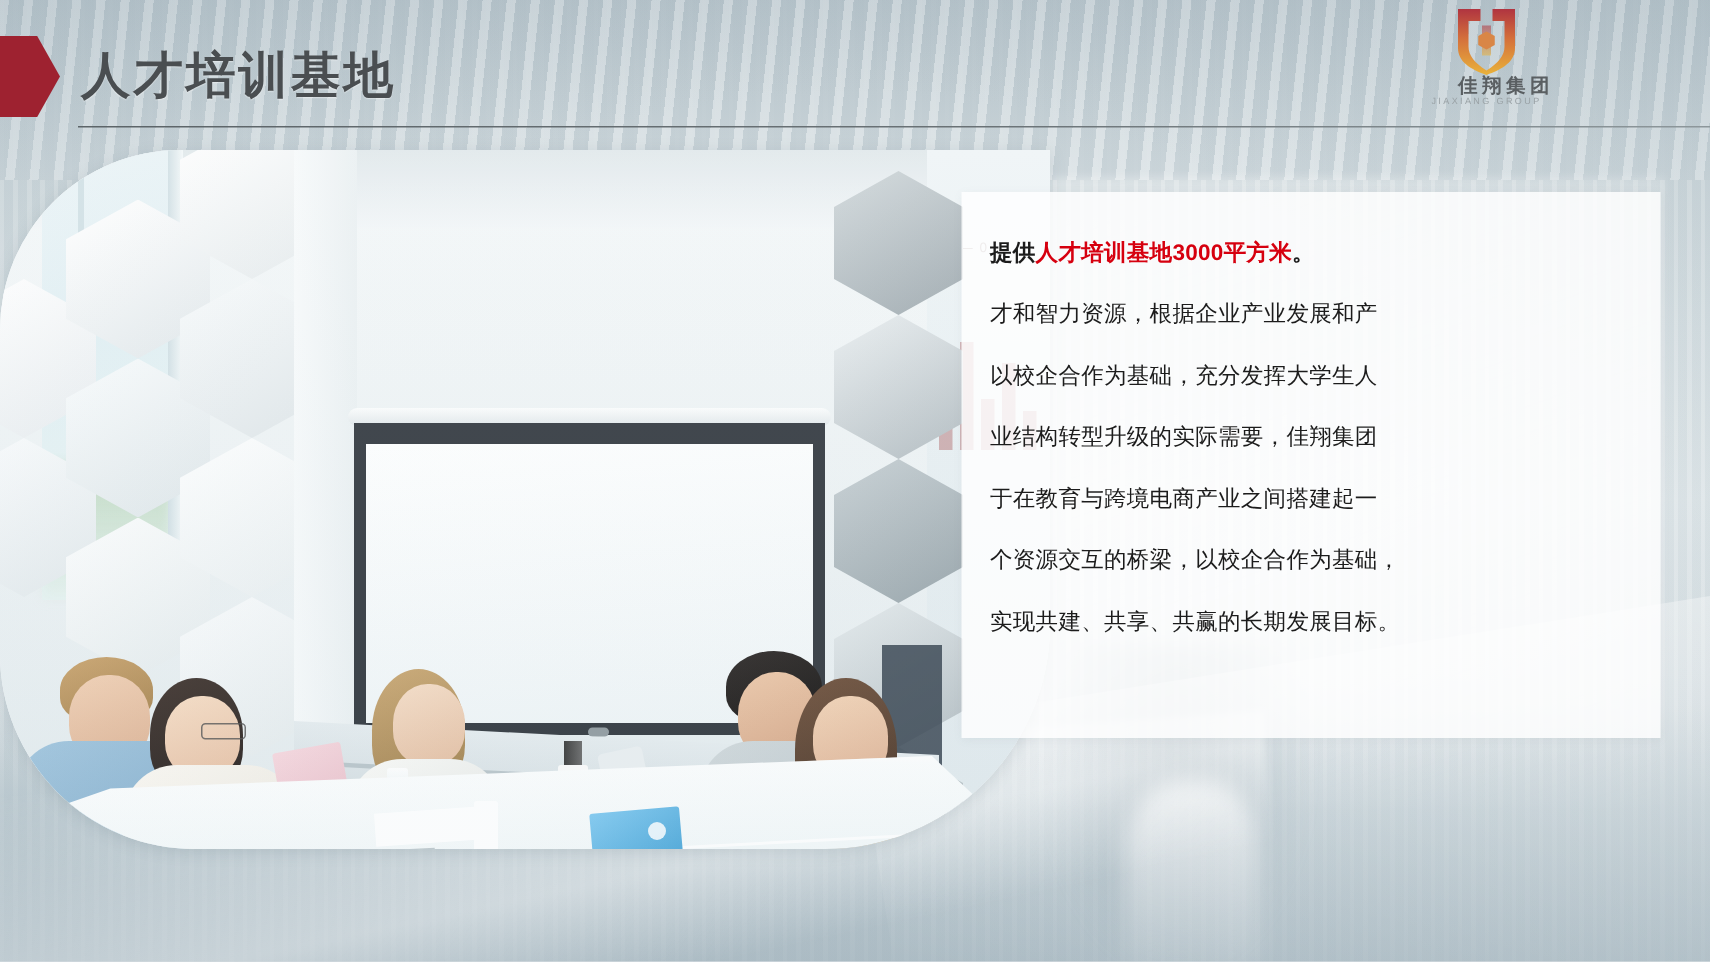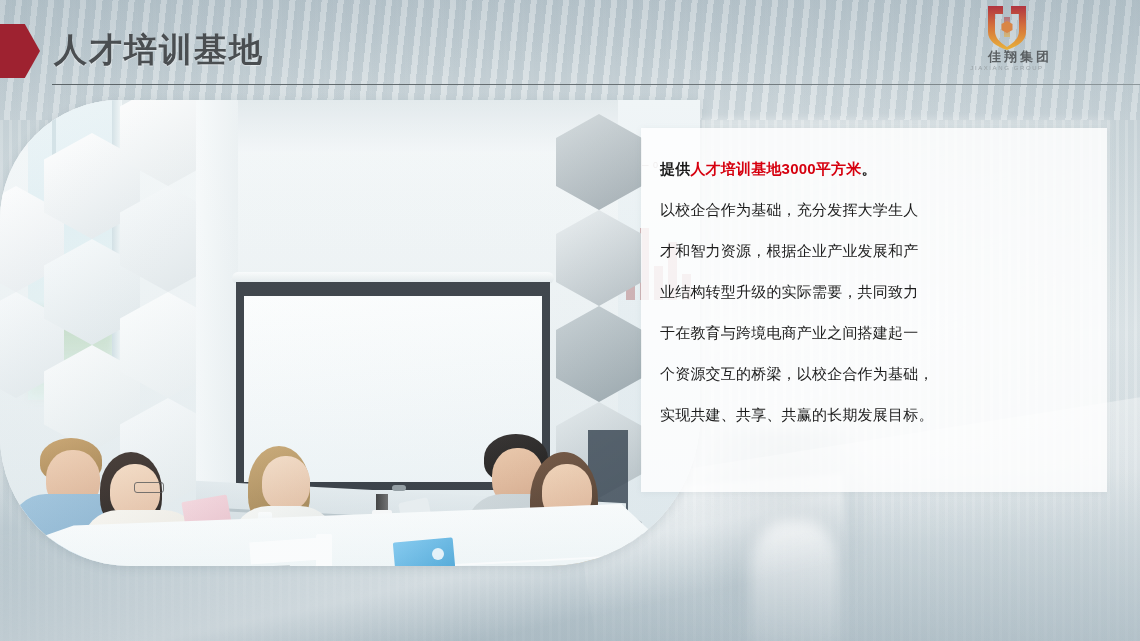--- a/index.html
+++ b/index.html
@@ -67,21 +67,21 @@
     position:absolute;left:-50px;top:505px;width:900px;height:180px;
     background:linear-gradient(172deg,rgba(255,255,255,.0) 0%,rgba(255,255,255,.45) 48%,rgba(255,255,255,0) 70%);
     transform:rotate(-4deg);filter:blur(2px);
   }
   .bg-vignette{
     position:absolute;inset:0;
     background:radial-gradient(ellipse at 50% 45%,rgba(255,255,255,0) 45%,rgba(150,170,180,.22) 100%);
   }
 
   
-  .header{position:absolute;left:0;top:0;width:1061px;height:96px;padding-left:16px;}
+  .header{position:absolute;left:0;top:0;width:1061px;height:96px;}
   .hdr-arrow{
     position:absolute;left:0;top:24px;width:40px;height:54px;
     background:#9e2230;
     clip-path:polygon(0 0, 62% 0, 100% 50%, 62% 100%, 0 100%);
   }
   .hdr-title{
     position:absolute;left:54px;top:28px;
     font-size:33px;font-weight:bold;color:#4a4e51;letter-spacing:2px;
     font-family:"Liberation Sans","DejaVu Sans",sans-serif;
     text-shadow:0 1px 1px rgba(255,255,255,.45);
@@ -384,22 +384,22 @@
       <div class="itm ruler"></div>
 
       <div class="photo-tone"></div>
     </div>
   </div>
 
   <div class="panel">
     <div class="panel-inner">
       <div class="p-line first"><span>提供</span><span class="hl">人才培训基地3000平方米</span><span>。</span></div>
 
+      <div class="p-line">才和智力资源，根据企业产业发展和产</div>
       <div class="p-line">以校企合作为基础，充分发挥大学生人</div>
-      <div class="p-line">才和智力资源，根据企业产业发展和产</div>
-      <div class="p-line">业结构转型升级的实际需要，共同致力</div>
+      <div class="p-line">业结构转型升级的实际需要，佳翔集团</div>
       <div class="p-line">于在教育与跨境电商产业之间搭建起一</div>
       <div class="p-line">个资源交互的桥梁，以校企合作为基础，</div>
       <div class="p-line">实现共建、共享、共赢的长期发展目标。</div>
     </div>
   </div>
 
 </div>
 
 </body></html>

